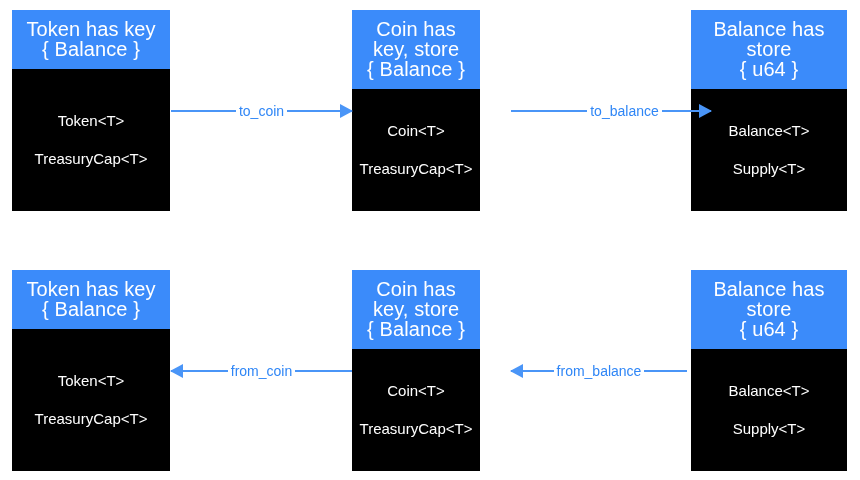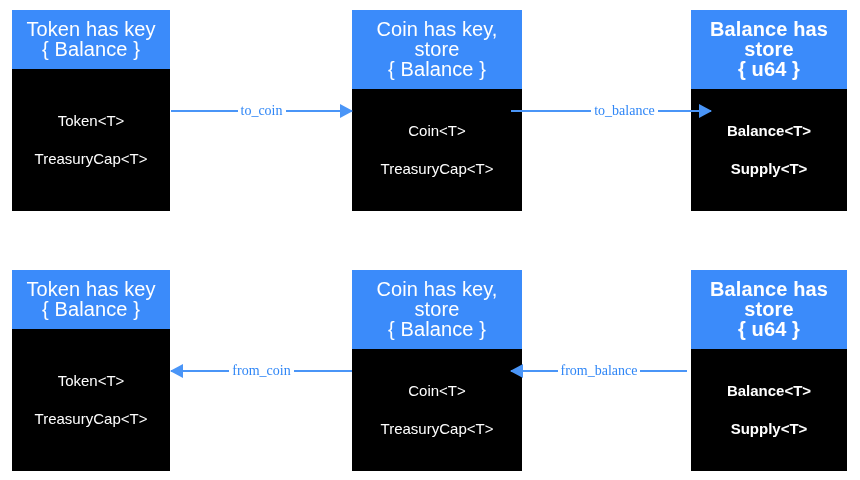--- a/index.html
+++ b/index.html
@@ -52,22 +52,22 @@
     line-height: 18px;
   }
   .node-body .type-row {
     text-align: center;
     white-space: nowrap;
   }
   
   .row1 { top: 10px;  height: 201px; }
   .row2 { top: 270px; height: 201px; }
   .col1 { left: 12px;  width: 158px; }
-  .col2 { left: 352px; width: 170px; }
-  .col3 { left: 691px; width: 156px; font-weight: bold; }
+  .col2 { left: 352px; width: 128px; }
+  .col3 { left: 691px; width: 156px; }
 
   
   .edge {
     position: absolute;
     height: 30px;
     display: flex;
     align-items: center;
     justify-content: center;
   }
   .edge-line {
@@ -80,21 +80,20 @@
   }
   .edge-label {
     position: relative;
     z-index: 2;
     color: #2f86f6;
     font-size: 14px;
     line-height: 16px;
     background: #ffffff;
     padding: 0 3px;
     white-space: nowrap;
-    font-family: Liberation Serif, serif;
   }
   .edge-head {
     position: absolute;
     top: 50%;
     width: 0; height: 0;
     z-index: 3;
   }
   .edge-head.right {
     right: -1px;
     margin-top: -7px;

